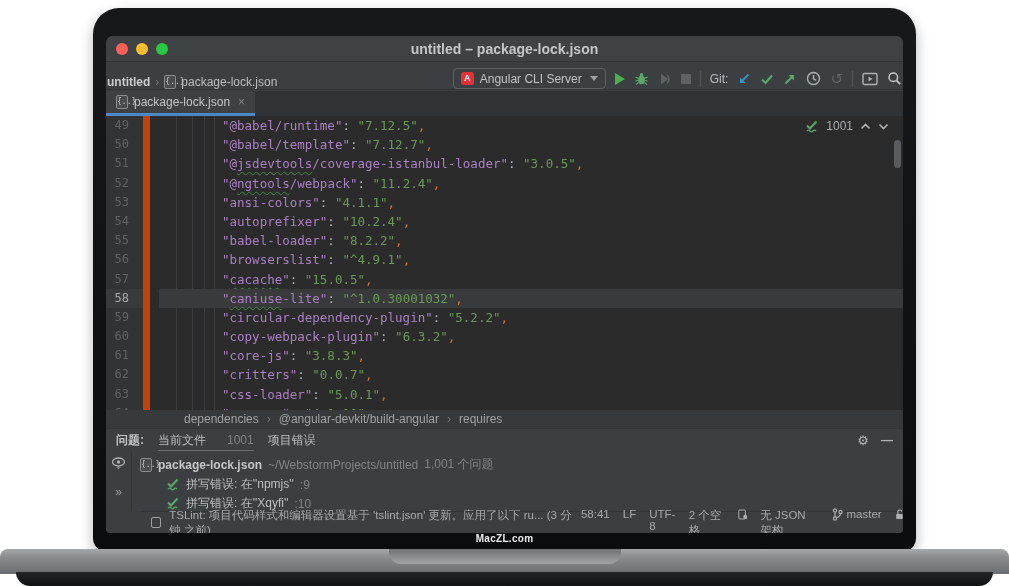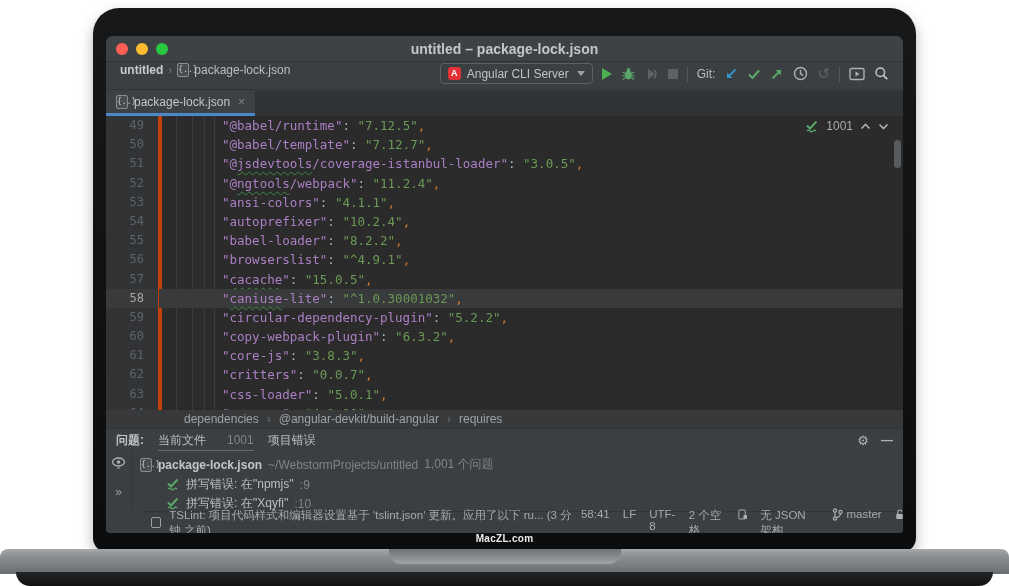--- a/index.html
+++ b/index.html
@@ -27,21 +27,21 @@
   
   .titlebar { position:absolute; left:0; top:0; width:100%; height:26px; background:#3f4244;
               border-bottom:1px solid #323537; display:flex; align-items:center; }
   .lights { display:flex; gap:8px; margin-left:10px; }
   .light { width:12px; height:12px; border-radius:50%; }
   .title-text { position:absolute; left:0; right:0; text-align:center; font-weight:700;
                 color:#c4c6c8; font-size:14px; pointer-events:none; }
 
   
   .toolbar { position:absolute; left:0; top:27px; width:100%; height:27px; background:#3c3f41;
-             border-bottom:1px solid #323537; display:flex; align-items:flex-start; padding:0 14px; }
+             border-bottom:1px solid #323537; display:flex; align-items:flex-end; padding:0 1px; }
   .crumb-main { display:flex; align-items:center; gap:5px; }
   .crumb-bold { font-weight:700; color:#c9cbcd; }
   .sep { color:#6f7377; font-size:12px; }
   .tb-right { margin-left:auto; display:flex; align-items:center; gap:9px; }
   .runcfg { display:flex; align-items:center; gap:6px; border:1px solid #5e6163; border-radius:4px;
             height:21px; padding:0 7px; color:#c0c2c4; }
   .ng-ico { width:13px; height:13px; background:#e23237; border-radius:3px; color:#fff; font-weight:700;
             font-size:9px; line-height:13px; text-align:center; }
   .dd-arrow { width:0; height:0; border-left:4px solid transparent; border-right:4px solid transparent;
               border-top:5px solid #9da0a2; margin-left:2px; }
@@ -60,22 +60,22 @@
          border-bottom:3px solid #4a88c7; color:#c3c5c7; }
   .tab-close { color:#7e8284; font-size:12px; margin-left:2px; }
 
   
   .file-ico { width:12px; height:14px; border:1px solid #8a8d8f; border-radius:2px; background:#4a4d4f;
               color:#c9cbcd; font-size:8px; line-height:12px; text-align:center; font-family:"DejaVu Sans Mono",monospace; }
 
   
   .editor { position:absolute; left:0; top:80px; width:100%; height:294px; background:#2b2b2b;
             overflow:hidden; font-family:"DejaVu Sans Mono", monospace; font-size:12.5px; }
-  .gutter { position:absolute; left:0; top:0; width:56px; height:100%; background:#313335;
-            border-right:4px solid #c2410c; }
+  .gutter { position:absolute; left:0; top:0; width:44px; height:100%; background:#313335;
+            border-right:7px solid #c2410c; }
   .gutter .gl { height:19.2px; line-height:19.2px; text-align:right; padding-right:14px;
                 color:#606366; font-size:12px; }
   .gutter .gl.current { color:#a7a9ab; background:#383a3b; }
   .code { position:absolute; left:53px; top:0; right:0; height:100%; }
   .guide { position:absolute; top:0; bottom:0; width:1px; background:#3a3c3e; }
   .cl { position:relative; height:19.2px; line-height:19.2px; white-space:pre; padding-left:63px; }
   .cl.current { background:#383a3b; }
   .tk-key { color:#ab7fc4; }
   .tk-colon { color:#a9b7c6; }
   .tk-val { color:#6a9a56; }

